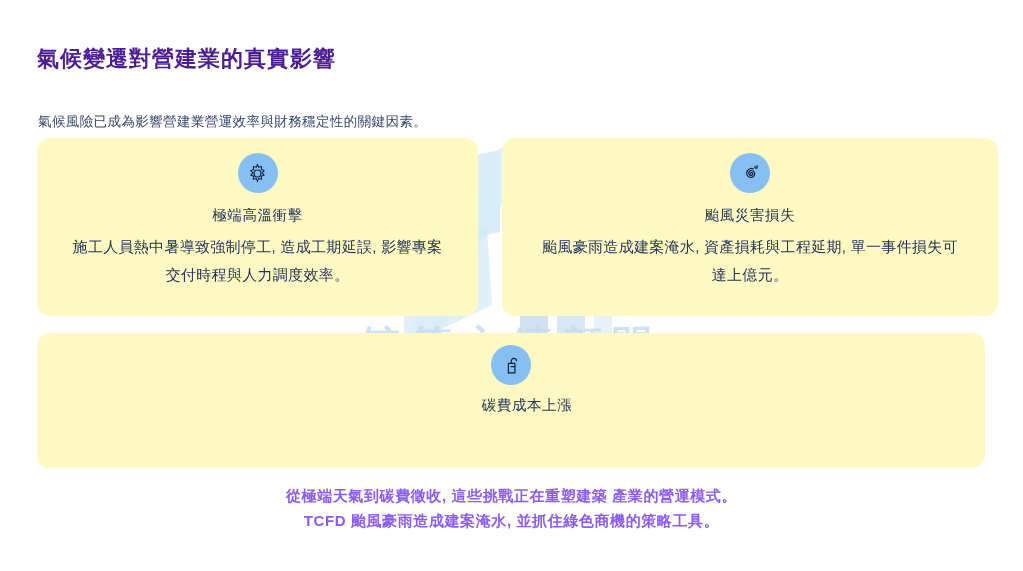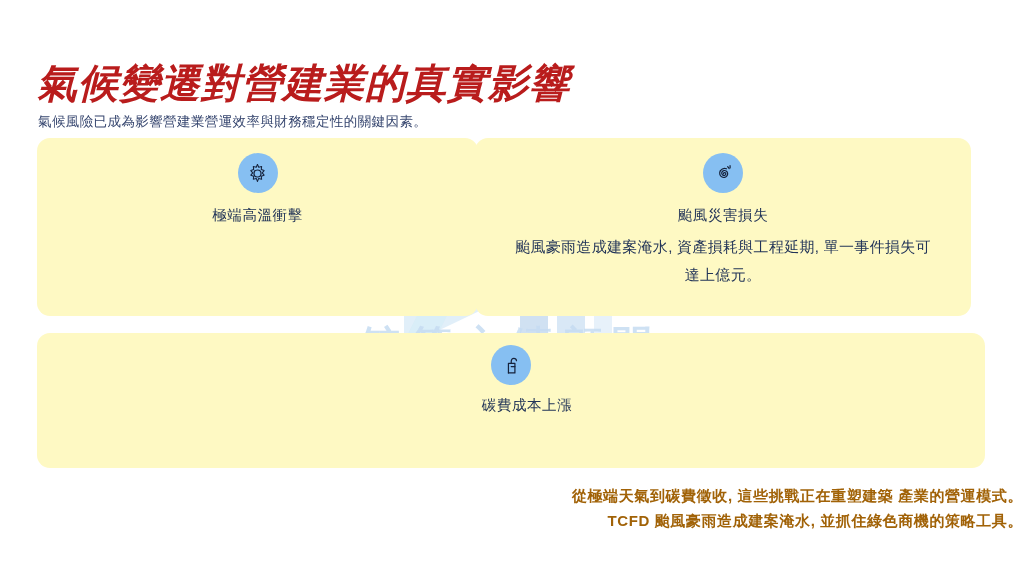--- a/index.html
+++ b/index.html
@@ -56,26 +56,25 @@
     z-index: 2;
     width: 1023px;
     height: 571px;
     box-sizing: border-box;
   }
 
   .headline {
     position: absolute;
     left: 37px;
     top: 29px;
-    font-size: 40px;
-    font-weight: bold;
-    color: #b91c1c;
+    font-size: 22px;
+    font-weight: bold;
+    color: #4c1d95;
     letter-spacing: 1px;
     white-space: nowrap;
-    font-style: italic;
   }
   .subhead {
     position: absolute;
     left: 38px;
     top: 99px;
     font-size: 13.5px;
     color: #35456e;
     letter-spacing: .4px;
     white-space: nowrap;
   }
@@ -83,21 +82,21 @@
   
   .card {
     position: absolute;
     background: #fef9c3;
     border-radius: 13px;
     box-sizing: border-box;
     text-align: center;
     z-index: 2;
   }
   .card--heat   { left: 37px;  top: 138px; width: 441px; height: 178px; }
-  .card--typhoon{ left: 475px; top: 138px; width: 496px; height: 178px; }
+  .card--typhoon{ left: 502px; top: 138px; width: 496px; height: 178px; }
   .card--carbon { left: 37px;  top: 333px; width: 948px; height: 135px; }
 
   .card-icon {
     width: 40px;
     height: 40px;
     border-radius: 50%;
     background: #86bff2;
     margin: 15px auto 0 auto;
     display: flex;
     align-items: center;
@@ -131,24 +130,23 @@
     position: absolute;
     left: 0;
     top: 484px;
     width: 1023px;
     text-align: center;
     z-index: 3;
   }
   .footer-line {
     font-size: 15px;
     font-weight: bold;
-    color: #a16207;
+    color: #8b5cf6;
     letter-spacing: .6px;
     line-height: 1.65;
-    text-align: right;
   }
 </style>
 </head>
 <body>
 
 <svg class="bg-watermark" viewBox="0 0 1023 571" xmlns="http://www.w3.org/2000/svg" aria-hidden="true">
 
   <polygon points="407,170 500,150 500,232 374,260" fill="#bcdcf2" opacity="0.55"></polygon>
   <polygon points="487,228 404,262 404,347 492,305" fill="#bcdcf2" opacity="0.45"></polygon>
   <polygon points="500,148 530,148 430,350 400,350" fill="#d6eef7" opacity="0.75"></polygon>
@@ -170,20 +168,21 @@
 
   <div class="card card--heat">
     <div class="card-icon">
       <svg width="21" height="21" viewBox="0 0 24 24" fill="none" stroke="#16233d" stroke-width="1.4" stroke-linecap="round" stroke-linejoin="round" aria-hidden="true">
         <circle cx="12" cy="12" r="4"></circle>
         <path d="M12 2.6 13.6 6.2 17.4 5.1 16.9 9 20.6 10.4 18.2 13.4 20.6 16.4 16.9 17.8 17.4 21.7 13.6 20.6 12 24.2" transform="scale(0.88) translate(1.6 -0.6)"></path>
         <path d="M12 2.6 10.4 6.2 6.6 5.1 7.1 9 3.4 10.4 5.8 13.4 3.4 16.4 7.1 17.8 6.6 21.7 10.4 20.6 12 24.2" transform="scale(0.88) translate(1.6 -0.6)"></path>
       </svg>
     </div>
     <div class="card-title">極端高溫衝擊</div>
+    <div class="card-desc">施工人員熱中暑導致強制停工, 造成工期延誤, 影響專案交付時程與人力調度效率。</div>
   </div>
 
   <div class="card card--typhoon">
     <div class="card-icon">
       <svg width="21" height="21" viewBox="0 0 24 24" fill="none" stroke="#16233d" stroke-width="1.4" stroke-linecap="round" stroke-linejoin="round" aria-hidden="true">
         <path d="M12 12.2c0-.9.9-1.5 1.7-1.2.9.3 1.2 1.4.7 2.2-.6 1-2 1.3-3.1.7-1.3-.7-1.7-2.5-.9-3.8.9-1.5 3-2 4.6-1 1.8 1.1 2.3 3.6 1.1 5.4-1.3 2-4.1 2.6-6.2 1.3-2.3-1.5-3-4.7-1.4-7"></path>
         <path d="M8.5 8.8C10 6.8 12.9 5.7 15.4 6.6"></path>
         <path d="M16.8 4.3c.6.6 1.2 1.3 1.6 2.1"></path>
         <path d="M19.5 3.1c.1.8.1 1.6 0 2.4"></path>
       </svg>

